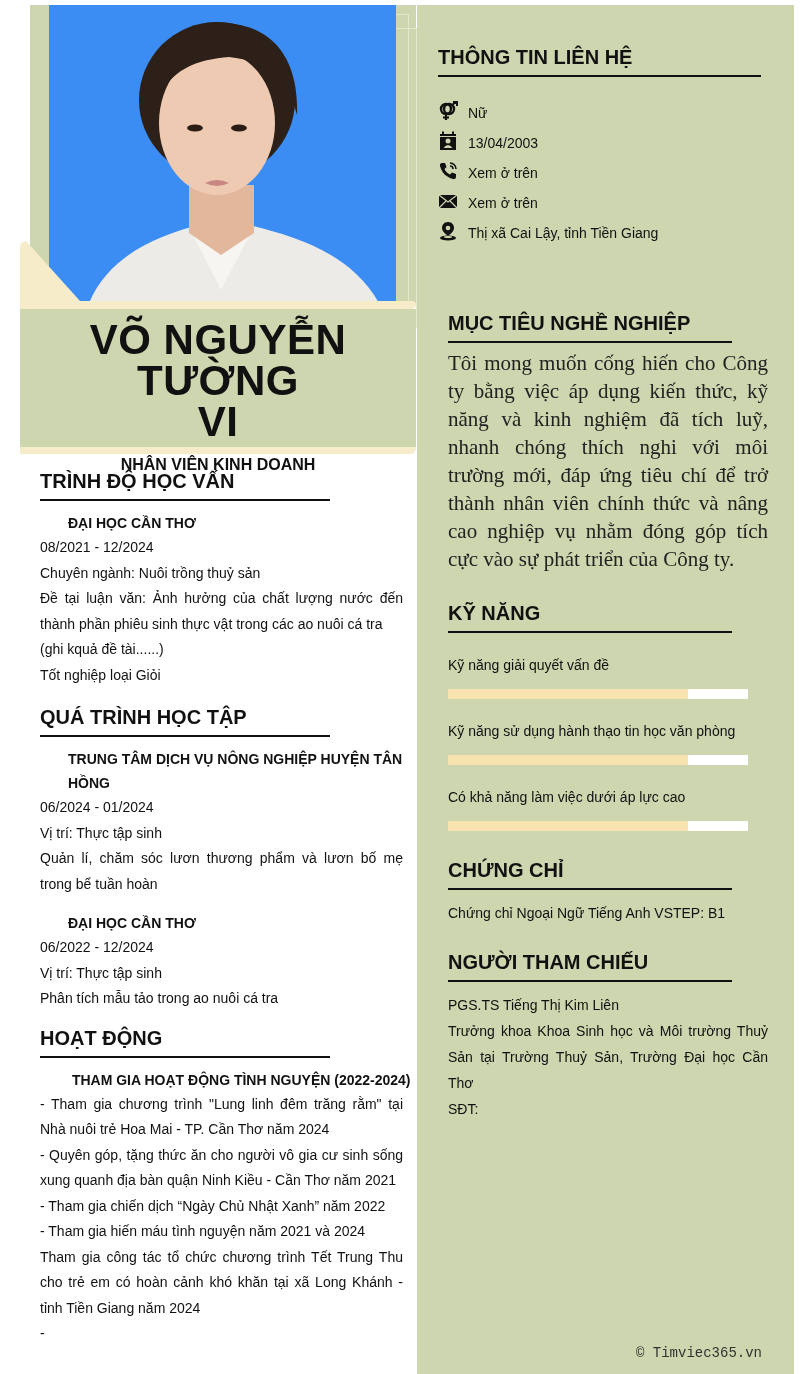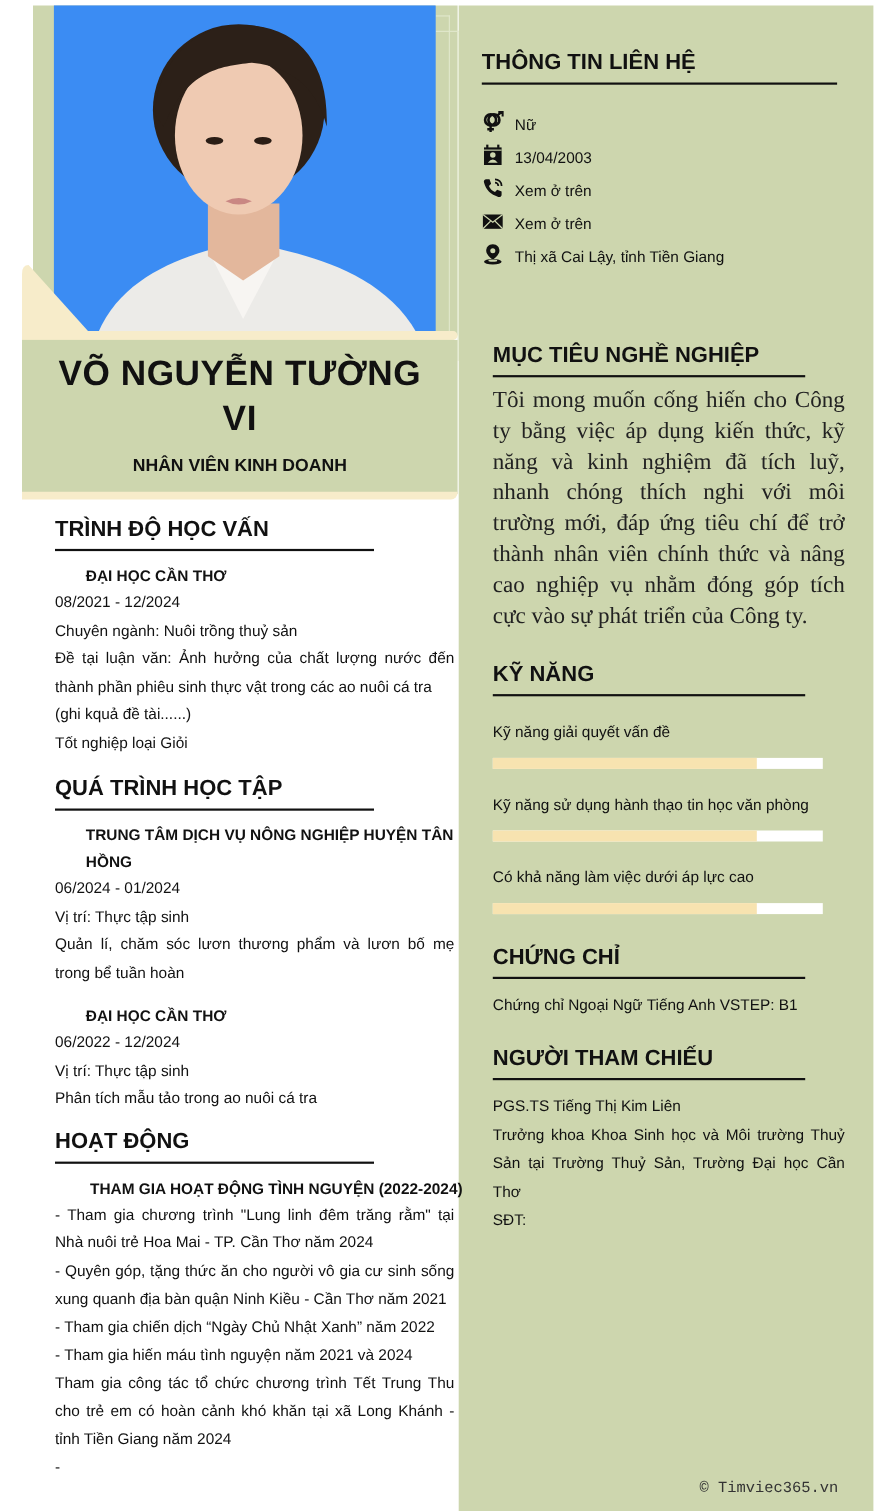--- a/index.html
+++ b/index.html
@@ -18,26 +18,26 @@
   .deco-2 { left: 396px; top: 23px; width: 21px; height: 300px; }
 
   .photo { position: absolute; left: 49px; top: 0; width: 347px; height: 298px; background: #3b8cf3; overflow: hidden; }
   .photo svg { display: block; }
 
   
   .fold { position: absolute; left: 20px; top: 236px; width: 60px; height: 66px; }
   .cream-bar { position: absolute; left: 20px; top: 296px; width: 396px; height: 8px; background: #f7ecca; border-radius: 0 6px 6px 0; }
 
   .name-panel { position: absolute; left: 20px; top: 304px; width: 396px; height: 140px; background: #cdd6ae; text-align: center; }
-  .name-panel .name { font-weight: bold; font-size: 32px; line-height: 41px; padding-top: 10px; letter-spacing: 0.5px; }
+  .name-panel .name { font-weight: bold; font-size: 42px; line-height: 41px; padding-top: 10px; letter-spacing: 0.5px; }
   .name-panel .role { font-weight: bold; font-size: 16px; margin-top: 14px; }
   .cream-bar2 { position: absolute; left: 20px; top: 442px; width: 396px; height: 7px; background: #f7ecca; border-radius: 0 0 6px 0; }
 
   
-  .left-content { position: absolute; left: 50px; top: 462px; width: 363px; }
+  .left-content { position: absolute; left: 40px; top: 462px; width: 363px; }
   .sec-title { font-weight: bold; font-size: 20px; line-height: 28px; }
   .sec-rule { width: 290px; height: 2px; background: #111; margin: 4px 0 10px 0; }
   .lc-item-title { font-weight: bold; font-size: 14px; line-height: 24px; padding-left: 28px; }
   .lc-line { font-size: 14px; line-height: 25.5px; text-align: justify; }
   .gap { height: 15px; }
 
   
   .contact { position: absolute; left: 438px; top: 38px; width: 324px; }
   .contact .sec-rule { width: 323px; margin-bottom: 14px; }
   .contact-row { display: flex; align-items: flex-end; height: 30px; font-size: 14px; }

